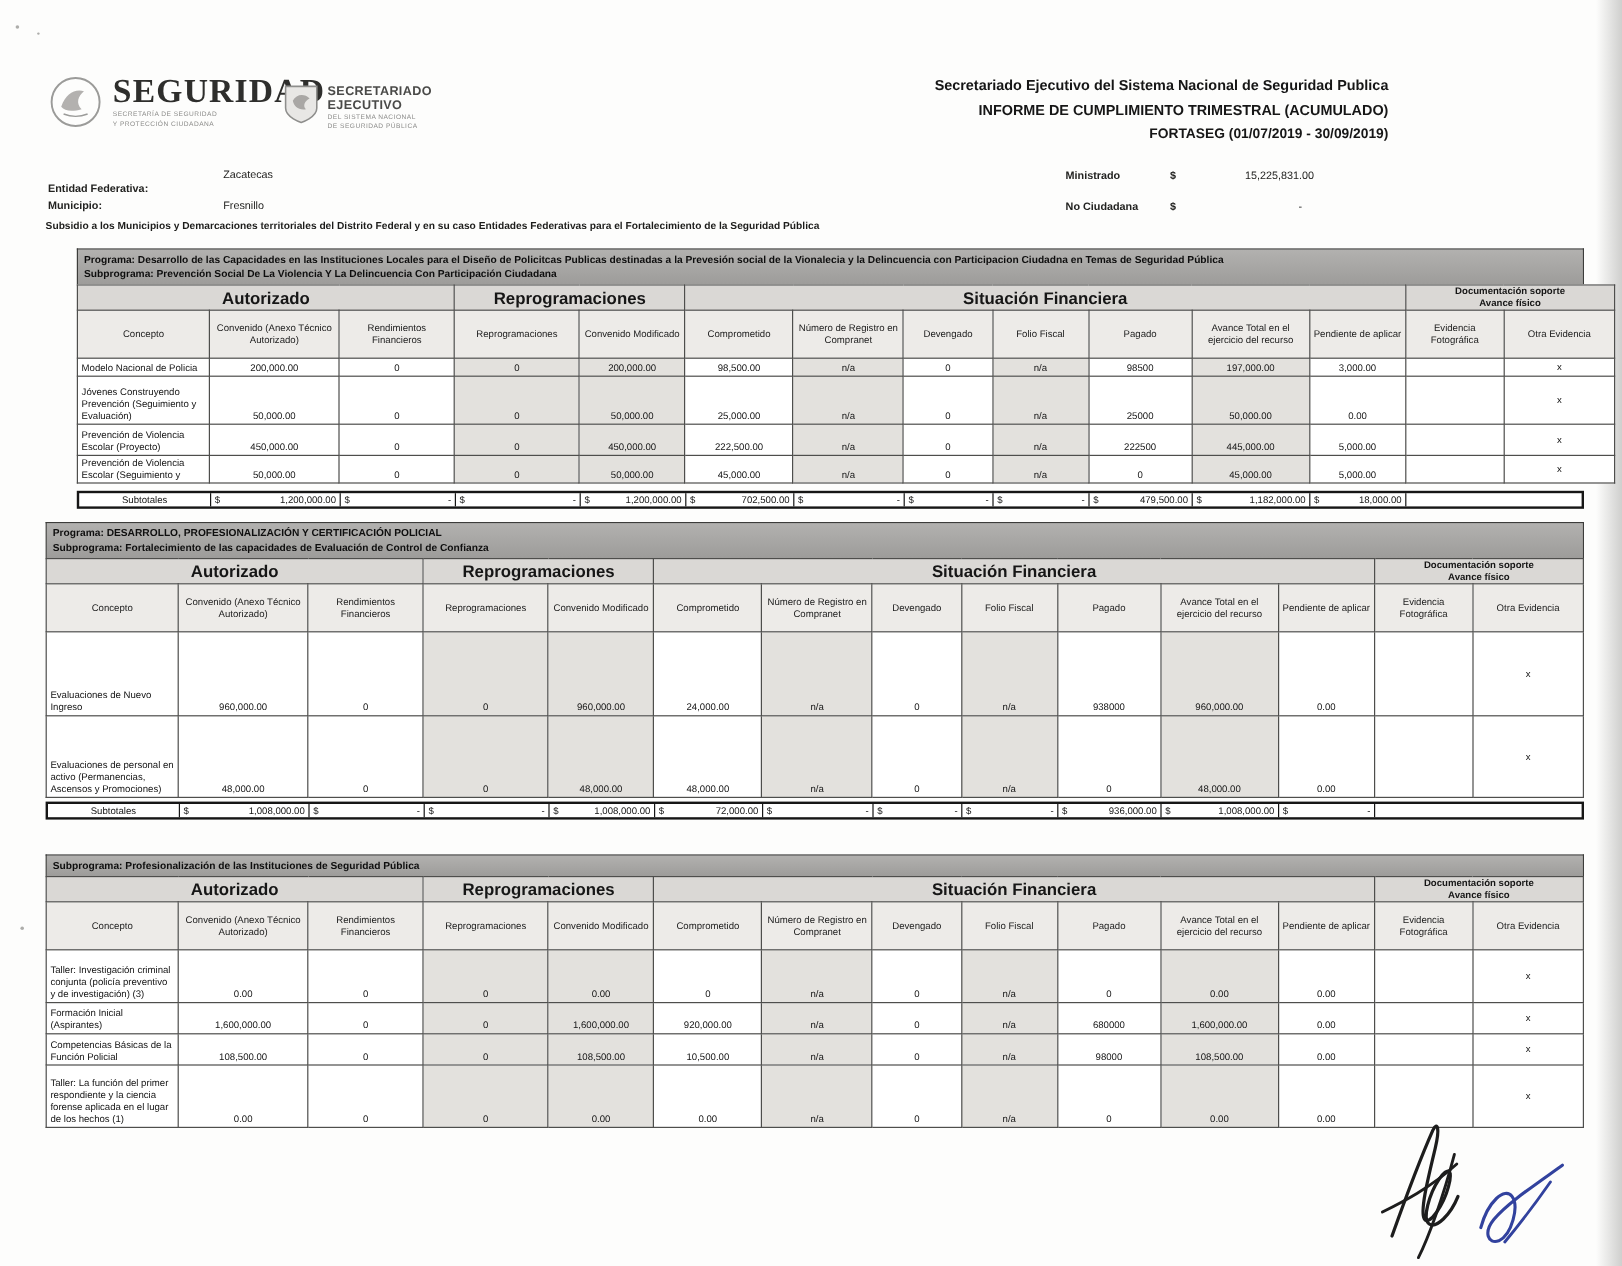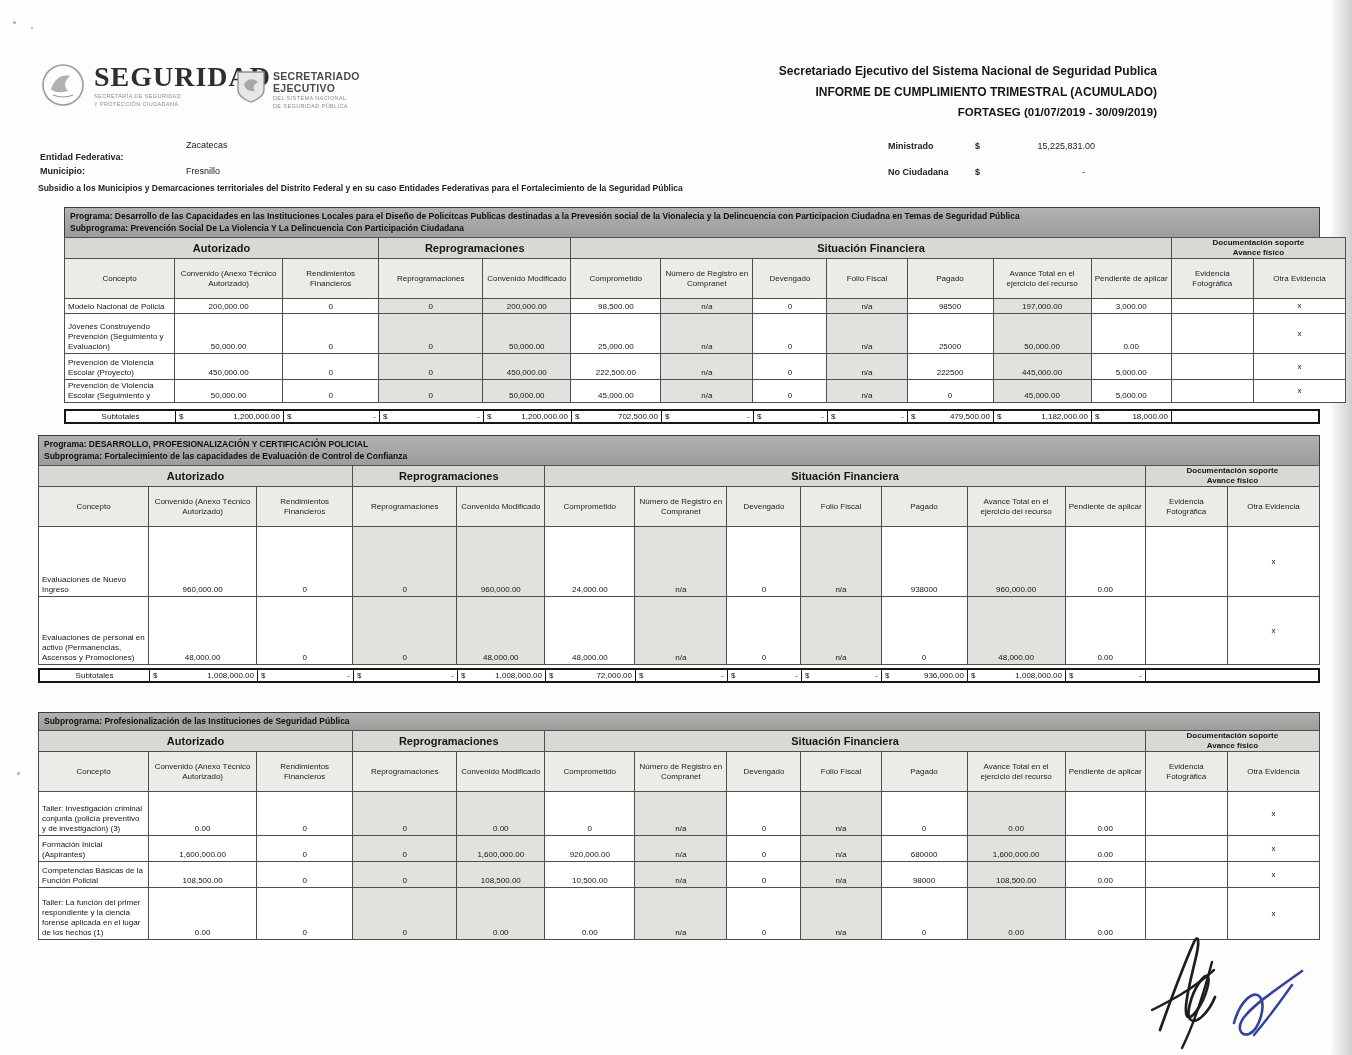--- a/index.html
+++ b/index.html
@@ -45,21 +45,21 @@
     padding:2px 5px 3px 5px;
   }
   .bar-line { font-size:8.5px; font-weight:bold; color:#0e0e0e; line-height:12px; }
   .bar-line:empty { display:none; }
 
   table.report { border-collapse:collapse; table-layout:fixed; width:1282px; background:#fff; }
   table.report th, table.report td {
     border:1px solid #4e4e4c; overflow:hidden;
   }
   th.group-th {
-    background:#dad8d5; font-size:11px; font-weight:bold; color:#161616;
+    background:#dad8d5; font-size:14px; font-weight:bold; color:#161616;
     height:21px; text-align:center;
   }
   th.doc-th { white-space:pre-line; line-height:10px; font-size:8px; }
   th.col-th {
     background:#edebe8; font-size:8px; font-weight:400; color:#1c1c1c;
     height:40px; text-align:center; padding:1px 3px; line-height:10px;
   }
   td { font-size:8px; color:#141414; padding:1px 3px; vertical-align:bottom; line-height:10px; }
   td.c-left { text-align:left; }
   td.c-center { text-align:center; }

